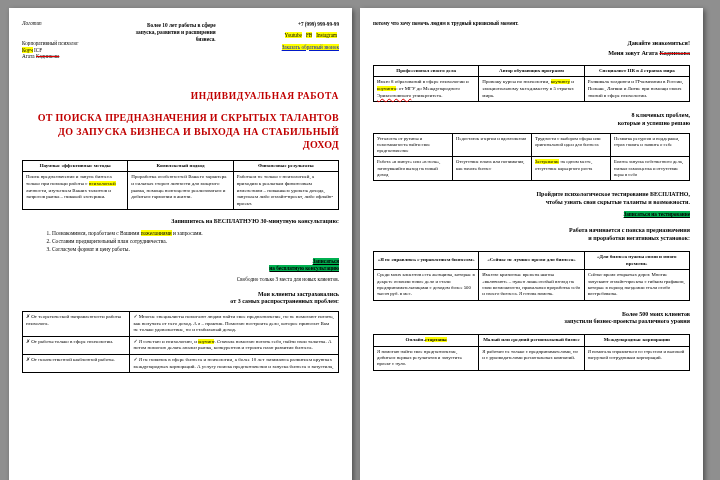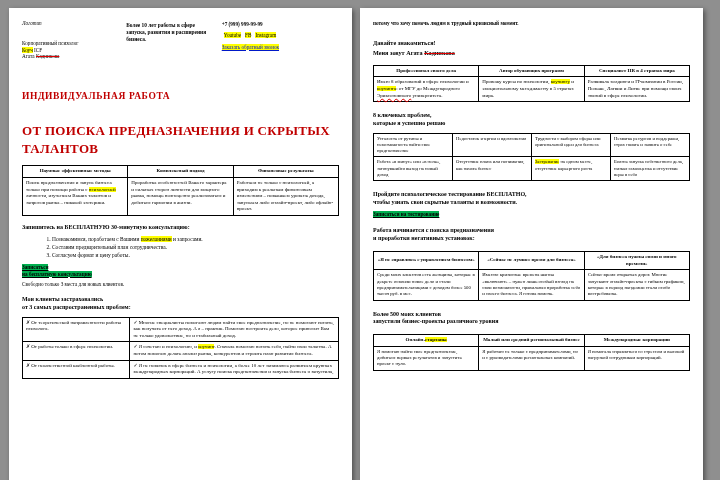--- a/index.html
+++ b/index.html
@@ -2,40 +2,40 @@
 <html><head>
 <meta charset="utf-8">
 <style>
   *{margin:0;padding:0;box-sizing:border-box}
   html,body{width:720px;height:480px;overflow:hidden}
   body{position:relative;background:#8f8f8f;font-family:"Liberation Serif",serif;color:#000}
   .page{position:absolute;top:8px;width:343px;height:620px;background:#fff;
         box-shadow:2px 2px 5px rgba(0,0,0,.45);padding:10px 13px;font-size:5.2px;line-height:1.3}
   #page-left{left:9px}
   #page-right{left:360px}
-  .c{text-align:left}
+  .c{text-align:right}
   .b{font-weight:bold}
   .i{font-style:italic}
   .red{color:#c00000}
   .hl{background:#ffff00}
   .hlg{background:#00b050;text-decoration:underline;font-weight:bold}
   .link{color:#0018c8;text-decoration:underline}
   .strike{text-decoration:line-through;text-decoration-color:#e00000}
   .wavy{text-decoration:underline wavy #e00000;text-decoration-thickness:1px}
   .header{display:flex;margin-top:2px;min-height:56px}
   .hcol1{width:31%}
   .hcol2{width:32%;padding:2px 6px 0 6px;font-size:5.4px}
   .hcol3{width:37%;padding-top:1px}
   .role{margin-top:13px}
   .socials span{margin:0 2px}
   .socials{margin-top:4px}
   .callback{margin-top:5px}
   .callback span{display:inline-block;max-width:74px}
   .title{margin-top:14px;font-size:9.5px;letter-spacing:.6px;line-height:1.3}
-  .subtitle{margin-top:20px;font-size:13px;letter-spacing:.3px;line-height:1.35}
+  .subtitle{margin-top:9px;font-size:10px;letter-spacing:.3px;line-height:1.35}
   .sec{font-size:6px;line-height:1.3}
   .intro{font-size:6.2px}
   table{border-collapse:collapse;width:100%;table-layout:fixed}
   td,th{border:1px solid #000;vertical-align:top;padding:2px 3px;font-size:5px;line-height:1.32;text-align:left;font-weight:normal}
   th{font-weight:bold;text-align:center;vertical-align:middle}
   .t1,.t3,.t5,.t6{margin-top:8px}
   .t2{margin-top:5px}
   .t2 td:first-child{width:34%}
   .t4{margin-top:5px}
   .t4 td{font-size:4.7px}
@@ -69,20 +69,21 @@
       <div class="callback"><span class="hl link">Заказать обратный звонок</span></div>
     </div>
   </div>
 
   <div class="title b red c">
     <div>ИНДИВИДУАЛЬНАЯ РАБОТА</div>
   </div>
 
   <div class="subtitle b red c">
     <div>ОТ ПОИСКА ПРЕДНАЗНАЧЕНИЯ И СКРЫТЫХ ТАЛАНТОВ</div>
+    <div>ДО ЗАПУСКА БИЗНЕСА И ВЫХОДА НА СТАБИЛЬНЫЙ ДОХОД</div>
   </div>
 
   <table class="t1">
     <tbody>
         <tr>
       <th>Научные эффективные методы</th>
       <th>Комплексный подход</th>
       <th>Финансовые результаты</th>
     </tr>
     <tr>

